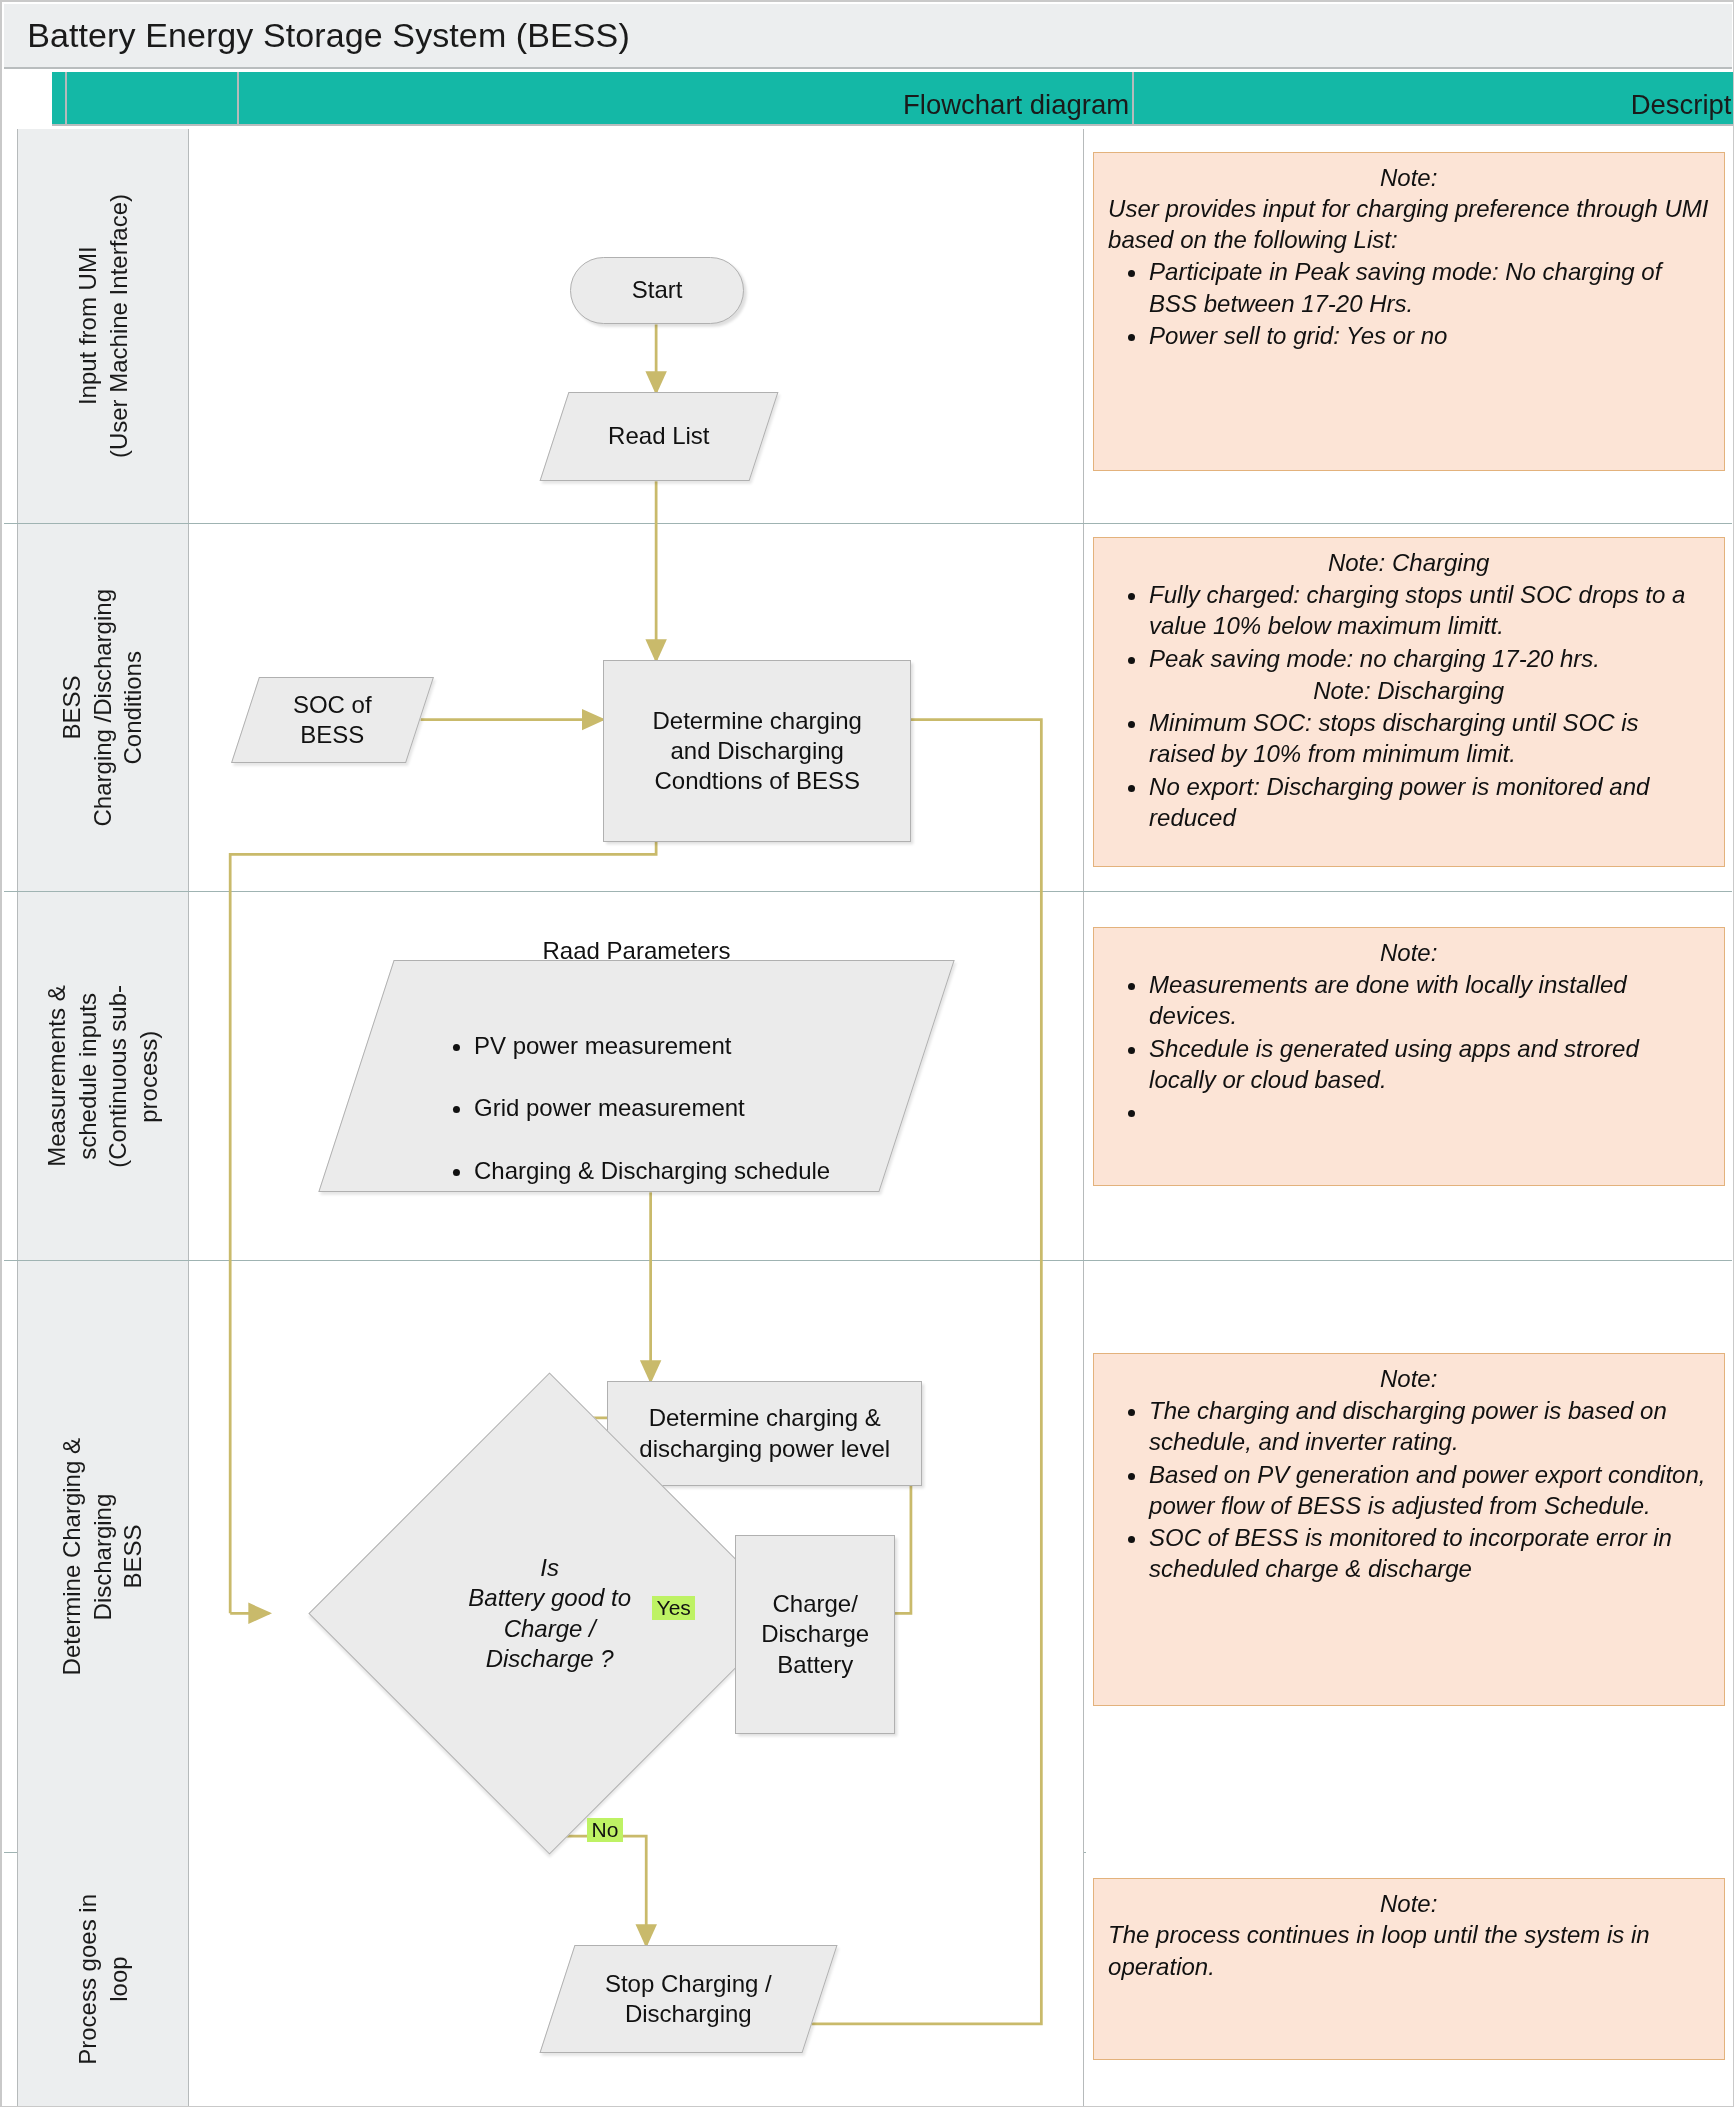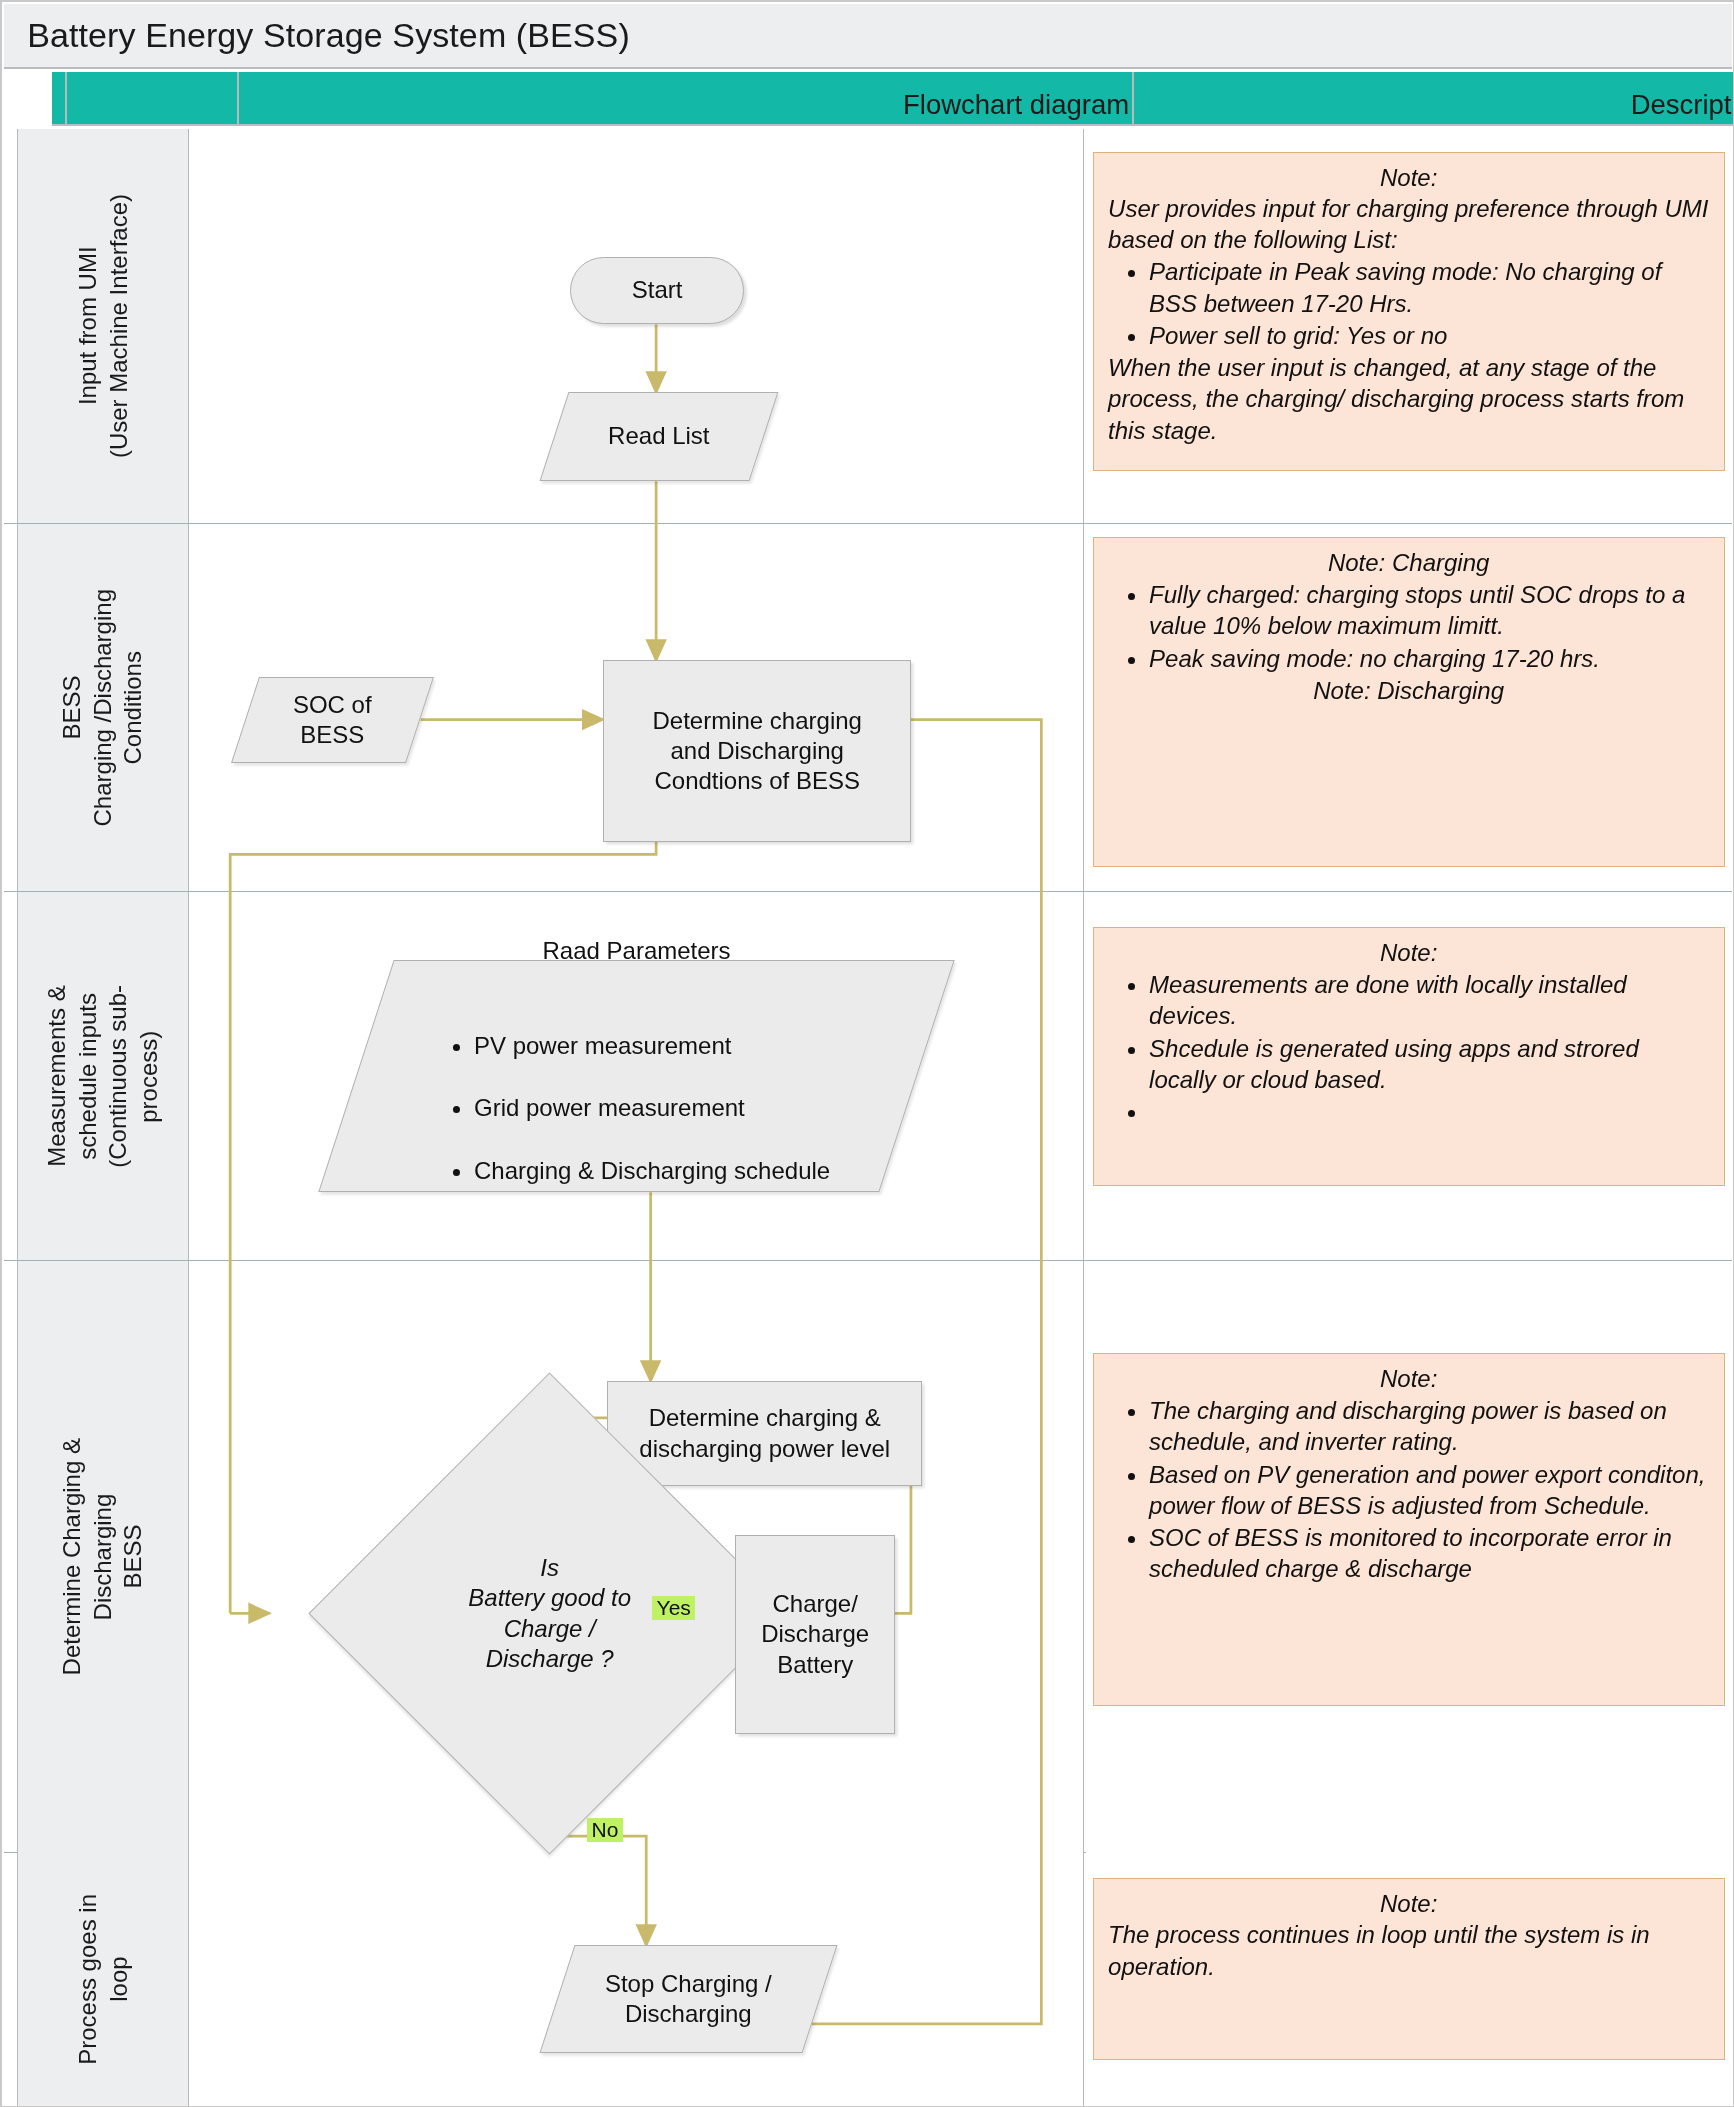--- a/index.html
+++ b/index.html
@@ -178,40 +178,43 @@
       </div>
       <div class="flowcell"></div>
       <div class="desccell">
         <div class="note" style="top:23px;height:319px;">
           <span class="nhead">Note:</span>
           <span class="npara">User provides input for charging preference through UMI based on the following List:</span>
           <ul>
             <li>Participate in Peak saving mode: No charging of BSS  between 17-20 Hrs.</li>
             <li>Power sell to grid: Yes or no</li>
           </ul>
-          <span class="npara">When the user input is changed, at any stage of the process, the charging/ discharging process starts from this stage.</span>
         </div>
       </div>
     </div>
 
     <div class="rowband" style="top:395px;height:368px;">
       <div class="rowlabel">
         <span>BESS
 Charging /Discharging
 Conditions</span>
       </div>
       <div class="flowcell"></div>
       <div class="desccell">
         <div class="note" style="top:13.2px;height:330px;">
           <span class="nhead">Note: Charging</span>
           <ul>
             <li>Fully charged: charging stops until SOC drops to a value 10% below maximum limitt.</li>
             <li>Peak saving mode: no charging 17-20 hrs.</li>
           </ul>
           <span class="nhead">Note: Discharging</span>
+          <ul>
+            <li>Minimum SOC: stops discharging until SOC is raised by 10% from minimum limit.</li>
+            <li>No export:  Discharging power is monitored and reduced</li>
+          </ul>
         </div>
       </div>
     </div>
 
     <div class="rowband" style="top:763px;height:369px;">
       <div class="rowlabel">
         <span>Measurements &amp;
 schedule inputs
 (Continuous sub-
 process)</span>

